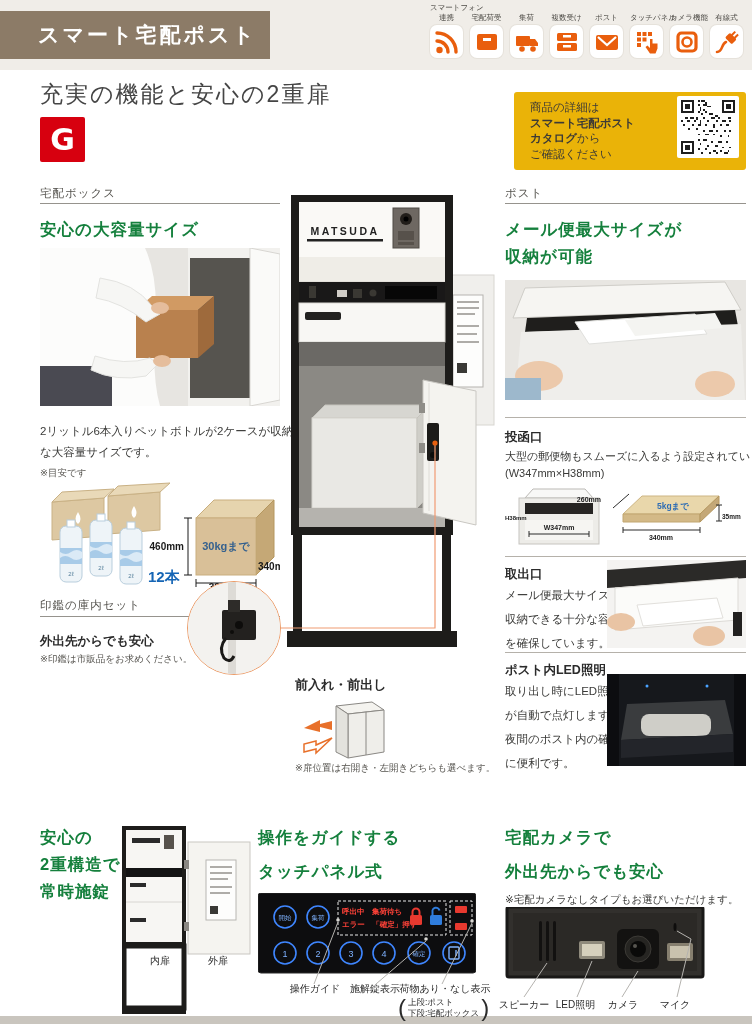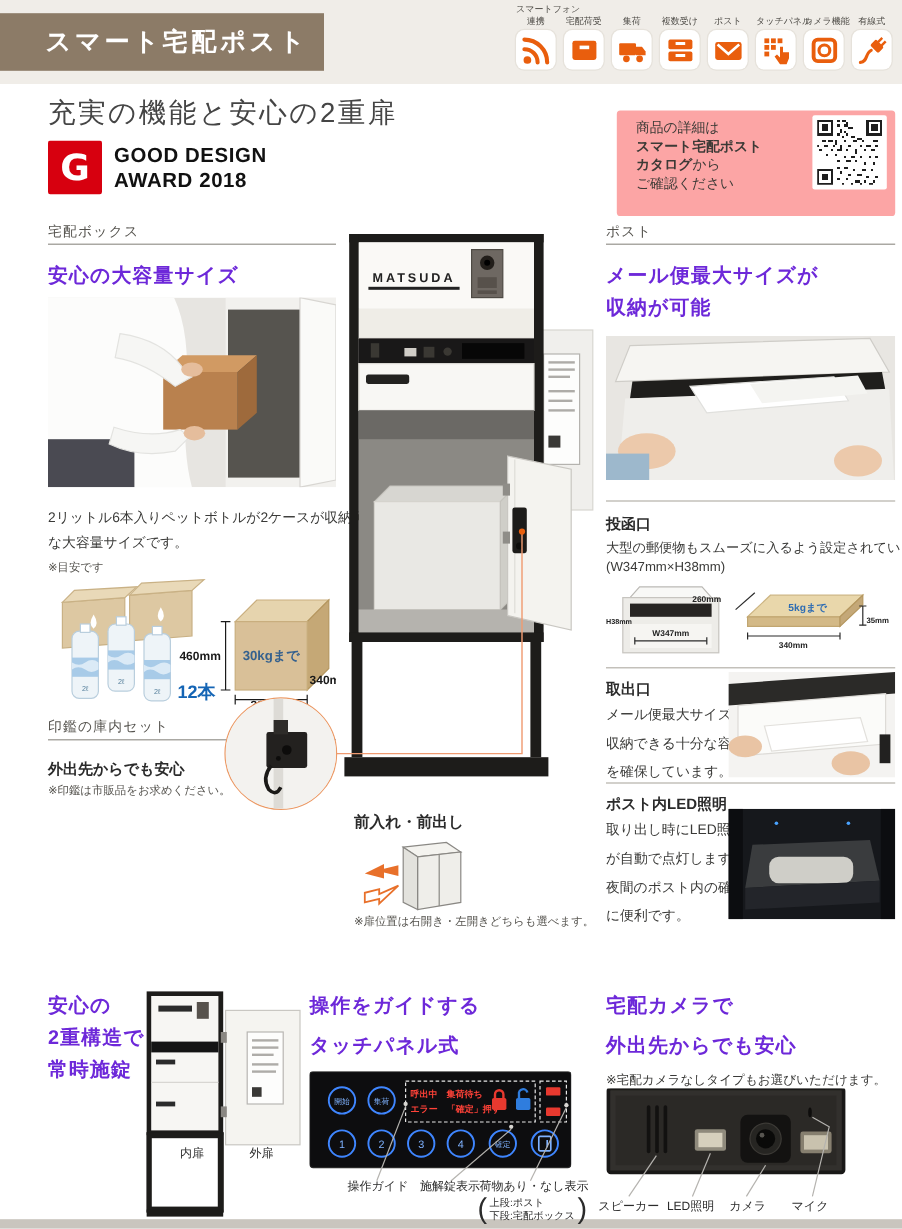--- a/index.html
+++ b/index.html
@@ -2,42 +2,42 @@
 <html><head>
 <meta charset="utf-8">
 <style>
   html,body{margin:0;padding:0;background:#fff;}
   body{width:752px;height:1024px;position:relative;overflow:hidden;
        font-family:"Liberation Sans","DejaVu Sans",sans-serif;color:#333;}
   .abs{position:absolute;}
   .sec-label{font-size:11.5px;color:#55534e;letter-spacing:1px;}
   .rule{border-top:1px solid #96938d;height:0;}
   .divider{border-top:1px solid #b5b1aa;height:0;}
-  .h-big{font-size:16.5px;font-weight:bold;color:#6d28d9;letter-spacing:1px;white-space:nowrap;}
+  .h-big{font-size:16.5px;font-weight:bold;color:#15803d;letter-spacing:1px;white-space:nowrap;}
   .h-sub{font-size:12.5px;font-weight:bold;color:#2b2b2b;}
   .body-txt{font-size:11.5px;color:#3a3a38;white-space:nowrap;}
   .small-txt{font-size:11px;color:#3a3a38;white-space:nowrap;}
   .note-txt{font-size:9.5px;color:#55534e;white-space:nowrap;}
   .b{font-weight:bold;}
 
   #top-band{left:0;top:0;width:752px;height:70px;background:#f0ede8;}
   #bottom-band{left:0;top:1016px;width:752px;height:8px;background:#c9c5be;}
   #title-bar{left:0;top:11px;width:270px;height:48px;background:#8c7b67;color:#fff;
              display:flex;align-items:center;padding-left:38px;box-sizing:border-box;
              font-size:21px;font-weight:bold;letter-spacing:3px;}
   #features{left:430px;top:3px;display:flex;gap:7px;}
   .feature{width:33px;text-align:center;}
   .f-line{display:block;height:10px;font-size:7.5px;line-height:10px;color:#4c4a45;white-space:nowrap;}
   .f-box{width:33px;height:33px;background:#fff;border-radius:7px;margin-top:2px;
          display:flex;align-items:center;justify-content:center;box-shadow:0 0 0 1px #e6e2db;}
 
   #main-heading{left:40px;top:79px;font-size:23px;color:#454545;letter-spacing:2px;white-space:nowrap;}
   #award{left:40px;top:117px;display:flex;gap:10px;align-items:center;}
   #award-text{font-size:17px;font-weight:bold;line-height:21px;color:#111;letter-spacing:.5px;}
-  #catalog-box{left:514px;top:92px;width:232px;height:88px;background:#fca5a5;border-radius:3px;}
+  #catalog-box{left:514px;top:92px;width:232px;height:78px;background:#eab308;border-radius:3px;}
   #catalog-text{position:absolute;left:16px;top:8px;font-size:11.5px;line-height:15.5px;color:#3c3a36;white-space:nowrap;}
   #qr-card{position:absolute;right:7px;top:4px;width:62px;height:62px;background:#fff;border-radius:2px;
            display:flex;align-items:center;justify-content:center;}
 
   #dbox-label{left:40px;top:186px;width:240px;}
   #dbox-rule{left:40px;top:203px;width:240px;}
   #dbox-heading{left:40px;top:219px;}
   #dbox-photo{left:40px;top:248px;}
   #dbox-desc1{left:40px;top:424px;}
   #dbox-desc2{left:40px;top:445px;}
@@ -223,24 +223,20 @@
     </div>
   </div>
 </div>
 
 <div class="abs" id="main-heading">充実の機能と安心の2重扉</div>
 <div class="abs" id="award">
   <svg width="45" height="45" viewBox="0 0 45 45">
       <rect width="45" height="45" rx="2" fill="#d7000f"></rect>
       <text x="22.5" y="33" text-anchor="middle" font-size="30" font-weight="bold" fill="#fff" font-family="DejaVu Sans, sans-serif">G</text>
     </svg>
-  <div id="award-text">
-    <div>GOOD DESIGN</div>
-    <div>AWARD 2018</div>
-  </div>
 </div>
 <div class="abs" id="catalog-box">
   <div id="catalog-text">
     <div>商品の詳細は</div>
     <div class="b">スマート宅配ポスト</div>
     <div><span class="b">カタログ</span><span>から</span></div>
     <div>ご確認ください</div>
   </div>
   <div id="qr-card">
     <svg width="54" height="54" viewBox="0 0 29 29" shape-rendering="crispEdges">

